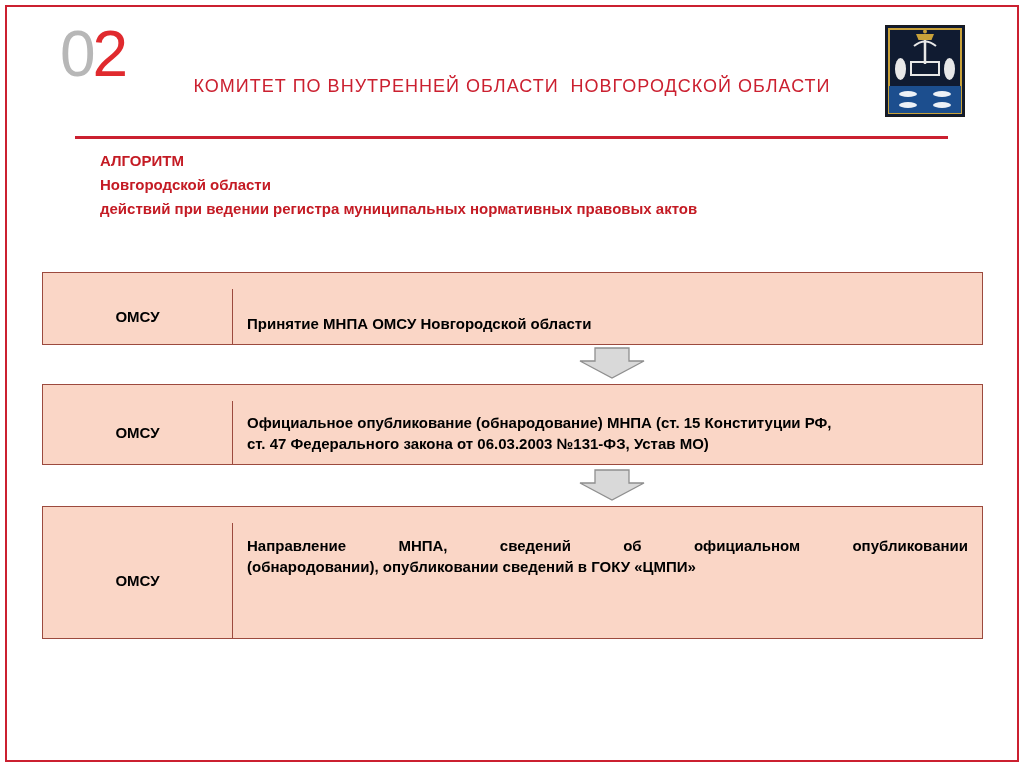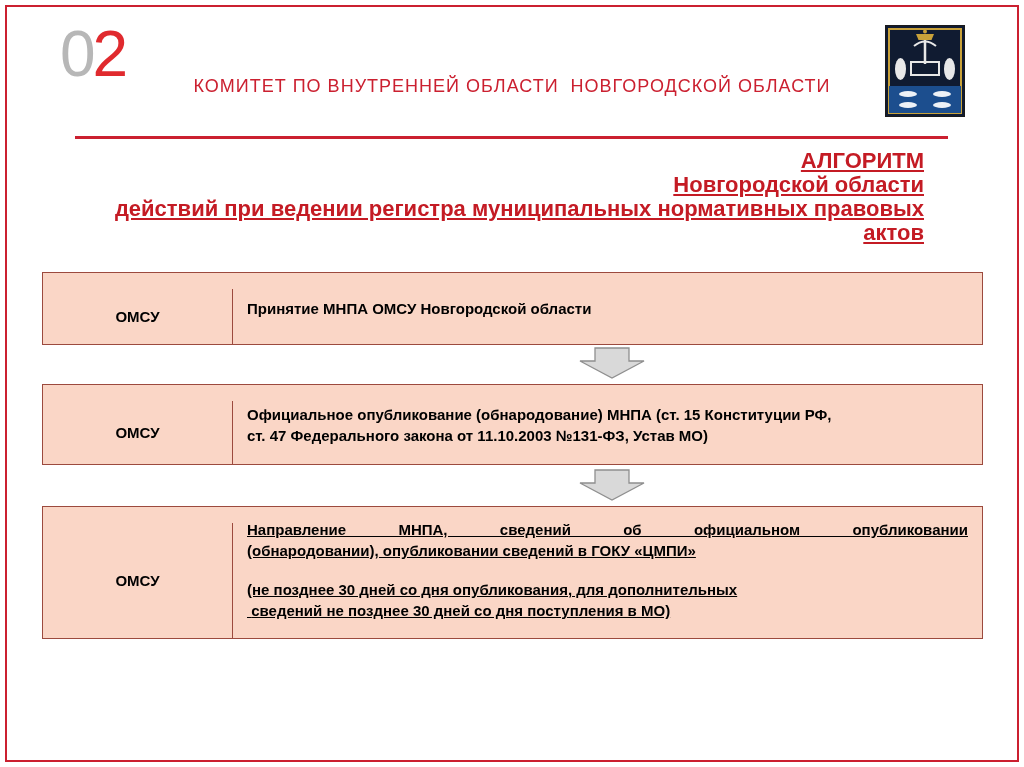--- a/index.html
+++ b/index.html
@@ -32,46 +32,45 @@
 
   .emblem { position: absolute; left: 884px; top: 24px; width: 82px; height: 94px; }
 
   .divider {
     position: absolute; left: 75px; top: 136px; width: 873px; height: 2.5px;
     background: var(--accent-red, #cb2030);
   }
 
   .slide-title {
     position: absolute; left: 100px; top: 149px; width: 824px;
-    text-align: right; font-weight: bold; font-size: 22px; line-height: 24px;
+    text-align: left; font-weight: bold; font-size: 15px; line-height: 24px;
     color: var(--title-red, #c41b24);
-    text-decoration: underline;
   }
 
   .flow-box {
     position: absolute; left: 42px; width: 941px;
     background: var(--box-fill, #fad6c6);
     border: 1.5px solid var(--box-border, #9c4a3e);
     display: flex; color: #000;
   }
   .box1 { top: 272px; height: 73px; }
   .box2 { top: 384px; height: 81px; }
   .box3 { top: 506px; height: 133px; }
 
   .actor-cell {
     width: 190px; flex: 0 0 190px;
     border-right: 1.5px solid var(--box-border, #9c4a3e);
     display: flex; align-items: center; justify-content: center;
     font-weight: bold; font-size: 15px; margin-top: 16px;
   }
   .content-cell {
-    flex: 1; display: flex; flex-direction: column; justify-content: center;
+    flex: 1; display: flex; flex-direction: column; justify-content: flex-end;
     padding: 10px 14px; font-weight: bold; font-size: 15px; line-height: 21px;
   }
-  .box3 .content-cell { justify-content: flex-start; padding-top: 12px; text-decoration: underline; }
+  .box3 .content-cell { justify-content: flex-start; padding-top: 28px; }
   .prewrap { white-space: pre-wrap; }
   .line-justified { text-align: justify; text-align-last: justify; }
   .para-gap { height: 18px; }
 
   .arrow { position: absolute; left: 579px; width: 66px; height: 32px; }
   .arrow1 { top: 347px; }
   .arrow2 { top: 469px; }
   .arrow polygon {
     fill: var(--arrow-fill, #d9d9d9);
     stroke: var(--arrow-stroke, #8f8f8f);
@@ -124,34 +123,32 @@
   </div>
 
   <svg class="arrow arrow1" viewBox="0 0 66 32" aria-hidden="true">
     <polygon points="16,1 50,1 50,14 65,14 33,31 1,14 16,14"></polygon>
   </svg>
 
   <div class="flow-box box2">
     <div class="actor-cell">ОМСУ</div>
     <div class="content-cell">
       <div class="prewrap">Официальное опубликование (обнародование) МНПА (ст. 15 Конституции РФ,
-ст. 47 Федерального закона от 11.10.2003 №131-ФЗ, Устав МО)</div>
+ст. 47 Федерального закона от 06.03.2003 №131-ФЗ, Устав МО)</div>
     </div>
   </div>
 
   <svg class="arrow arrow2" viewBox="0 0 66 32" aria-hidden="true">
     <polygon points="16,1 50,1 50,14 65,14 33,31 1,14 16,14"></polygon>
   </svg>
 
   <div class="flow-box box3">
     <div class="actor-cell">ОМСУ</div>
     <div class="content-cell">
       <div>
           <div class="line-justified">Направление МНПА, сведений об официальном опубликовании</div>
           <div>(обнародовании), опубликовании сведений в ГОКУ «ЦМПИ»</div>
         </div>
       <div class="para-gap"></div>
-      <div class="prewrap">(не позднее 30 дней со дня опубликования, для дополнительных
- сведений не позднее 30 дней со дня поступления в МО)</div>
     </div>
   </div>
 
 </div>
 
 </body></html>

